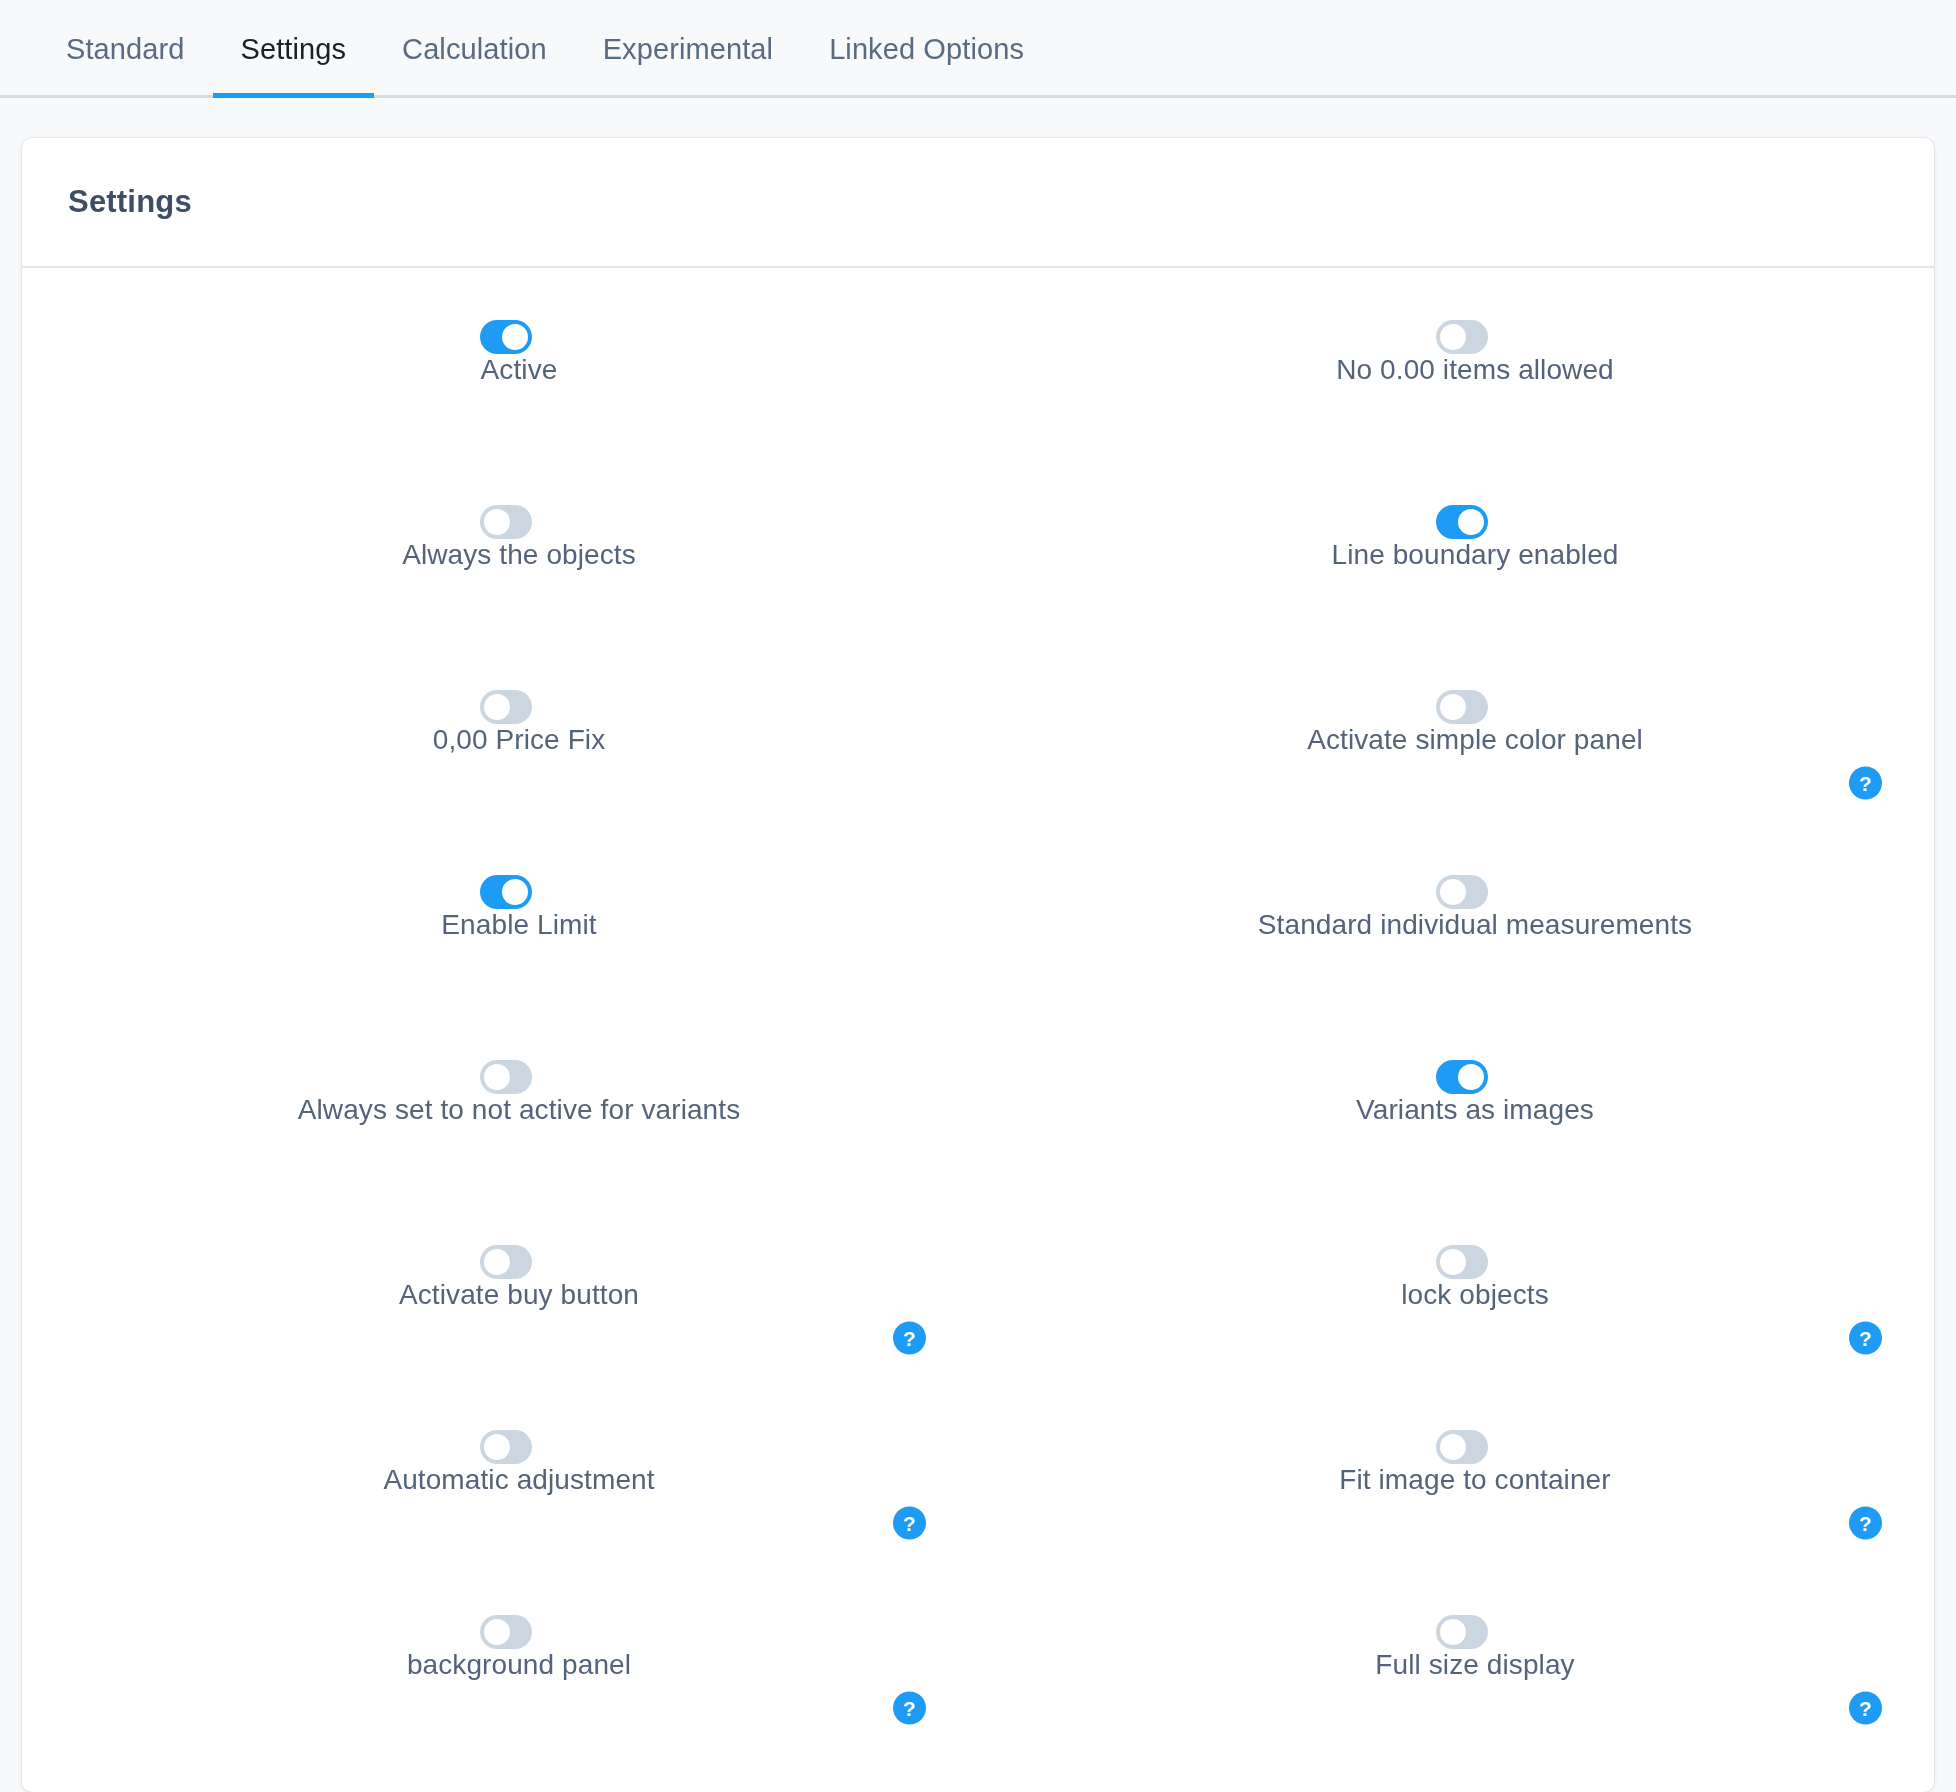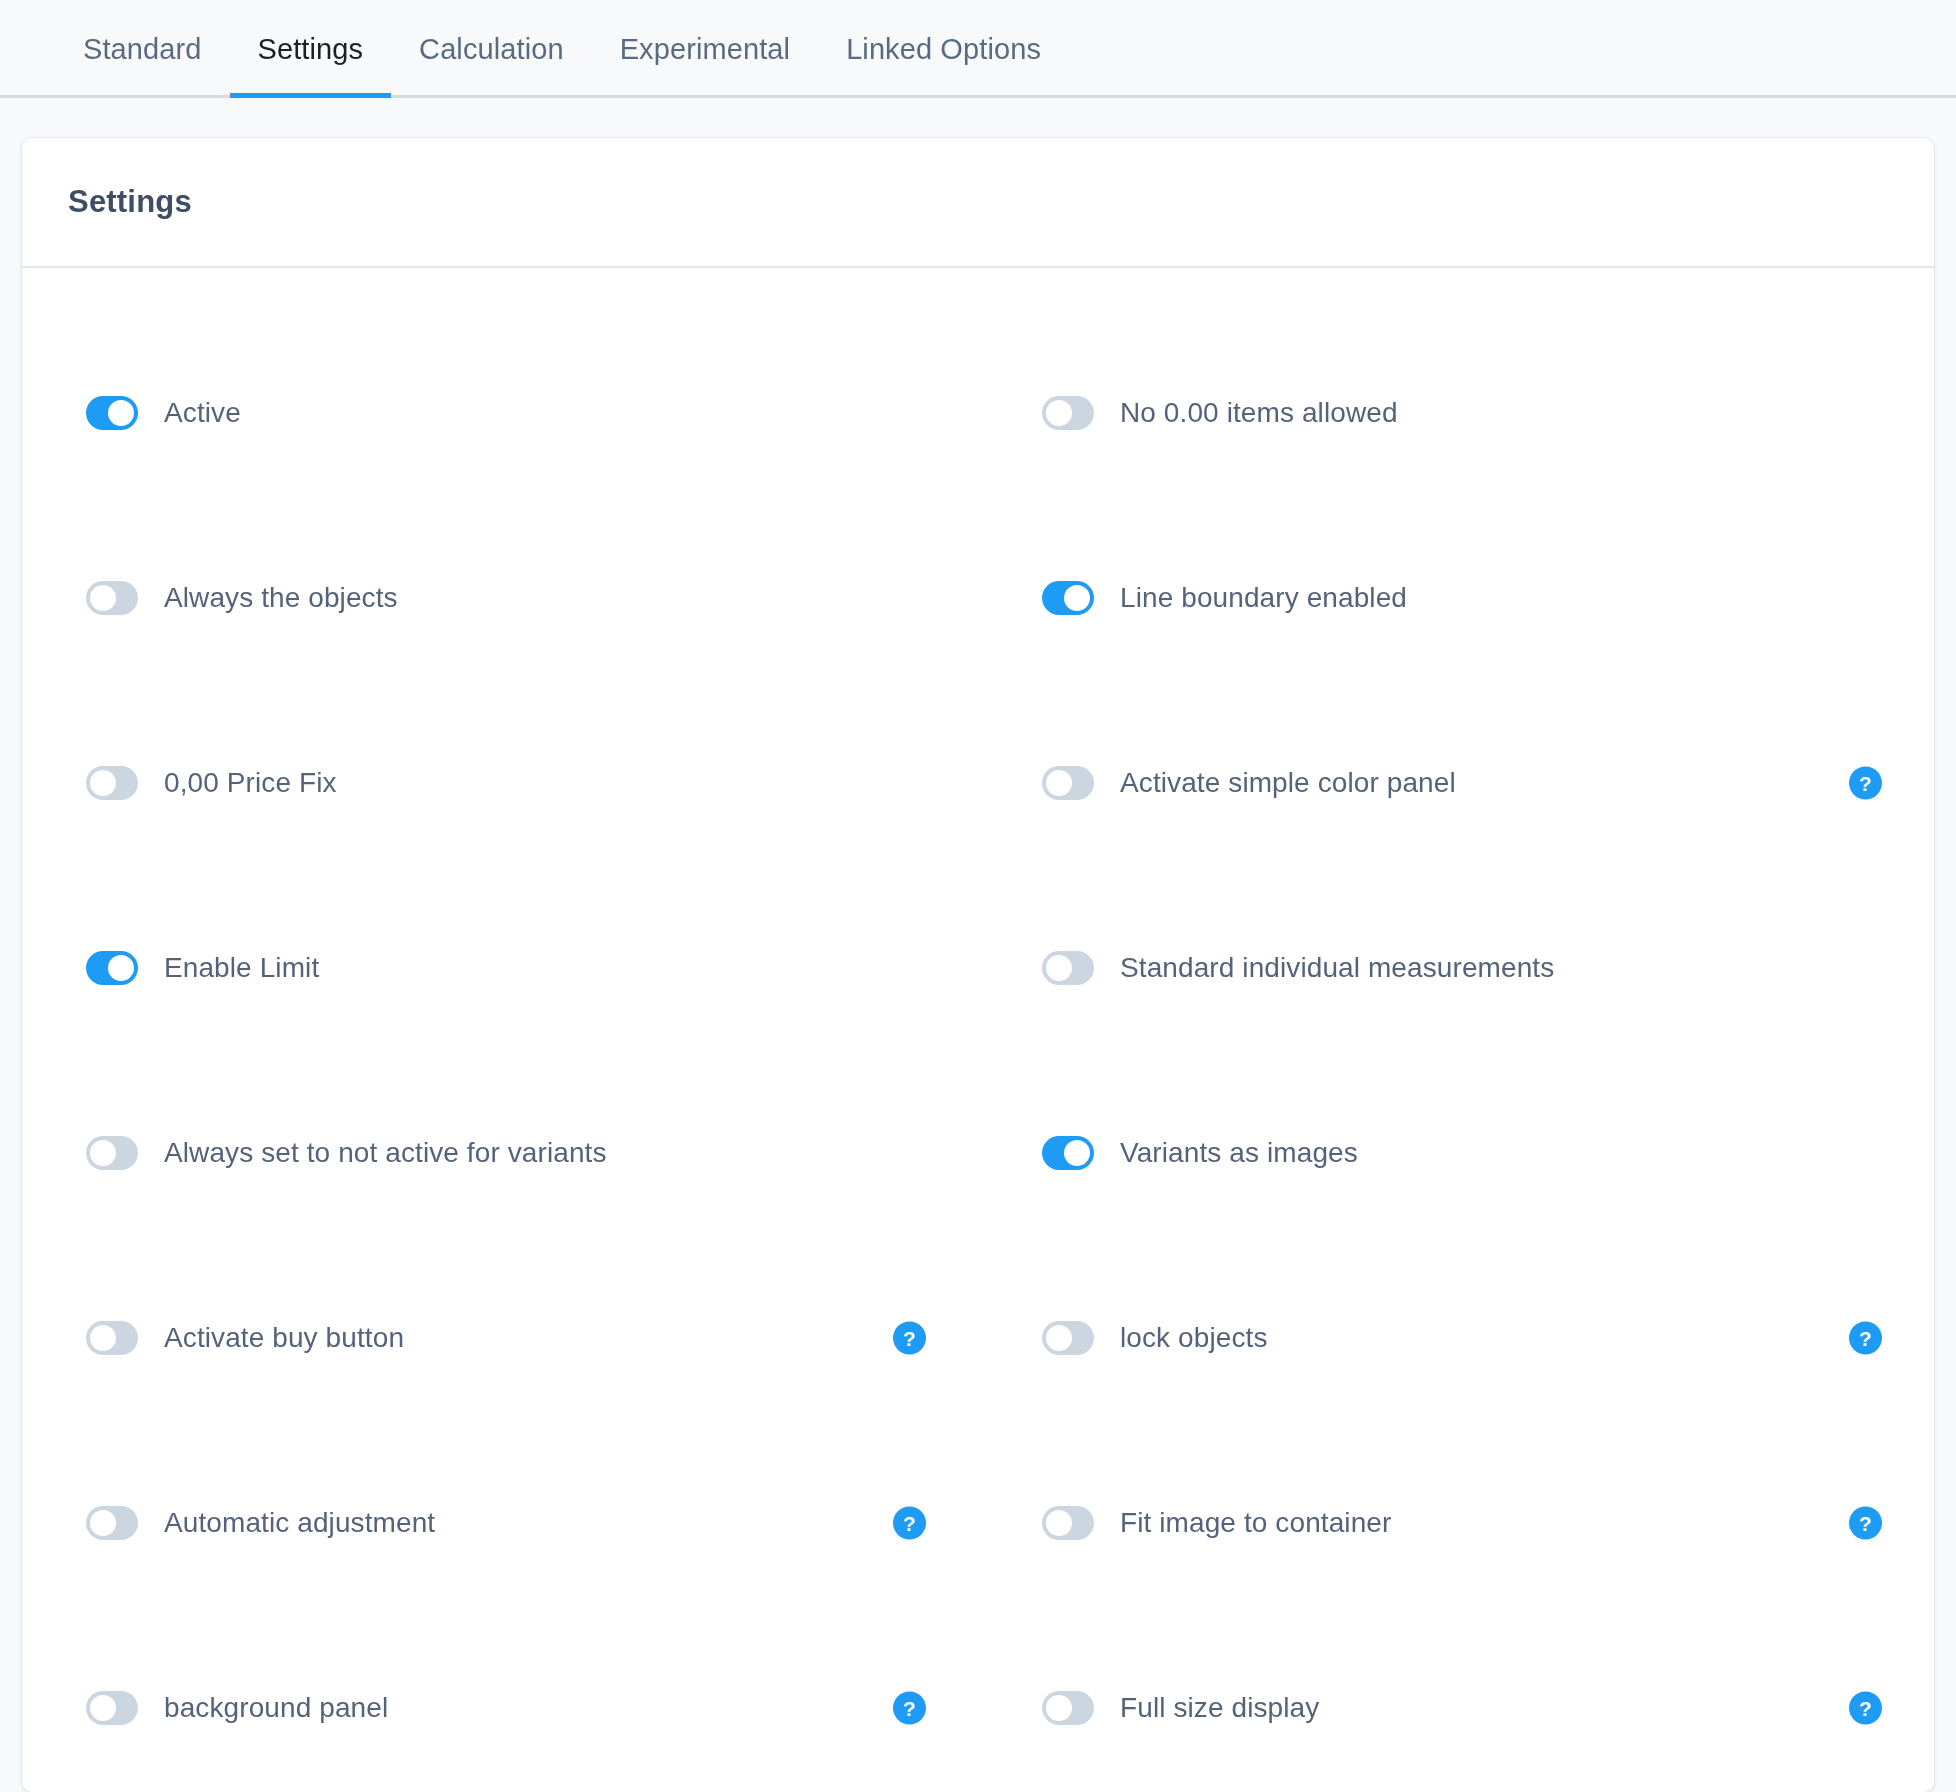--- a/index.html
+++ b/index.html
@@ -11,21 +11,21 @@
     font-family: "Liberation Sans", "DejaVu Sans", sans-serif;
     overflow: hidden;
   }
 
   
   .tabbar {
     position: relative;
     height: 98px;
     display: flex;
     align-items: center;
-    padding-left: 55px;
+    padding-left: 38px;
     background: #f7f9fb;
   }
   .tabbar::after {
     content: "";
     position: absolute;
     left: 0; right: 0; bottom: 0;
     height: 3px;
     background: #d3dce3;
   }
   .tab {
@@ -84,20 +84,21 @@
     display: flex;
     height: 185px;
   }
   .cell {
     width: 50%;
     display: flex;
     align-items: center;
     padding-left: 64px;
     padding-right: 52px;
     position: relative;
+    flex-direction: column;
   }
 
   
   .toggle {
     width: 52px;
     height: 34px;
     border-radius: 17px;
     background: #ccd6e0;
     position: relative;
     flex: none;

